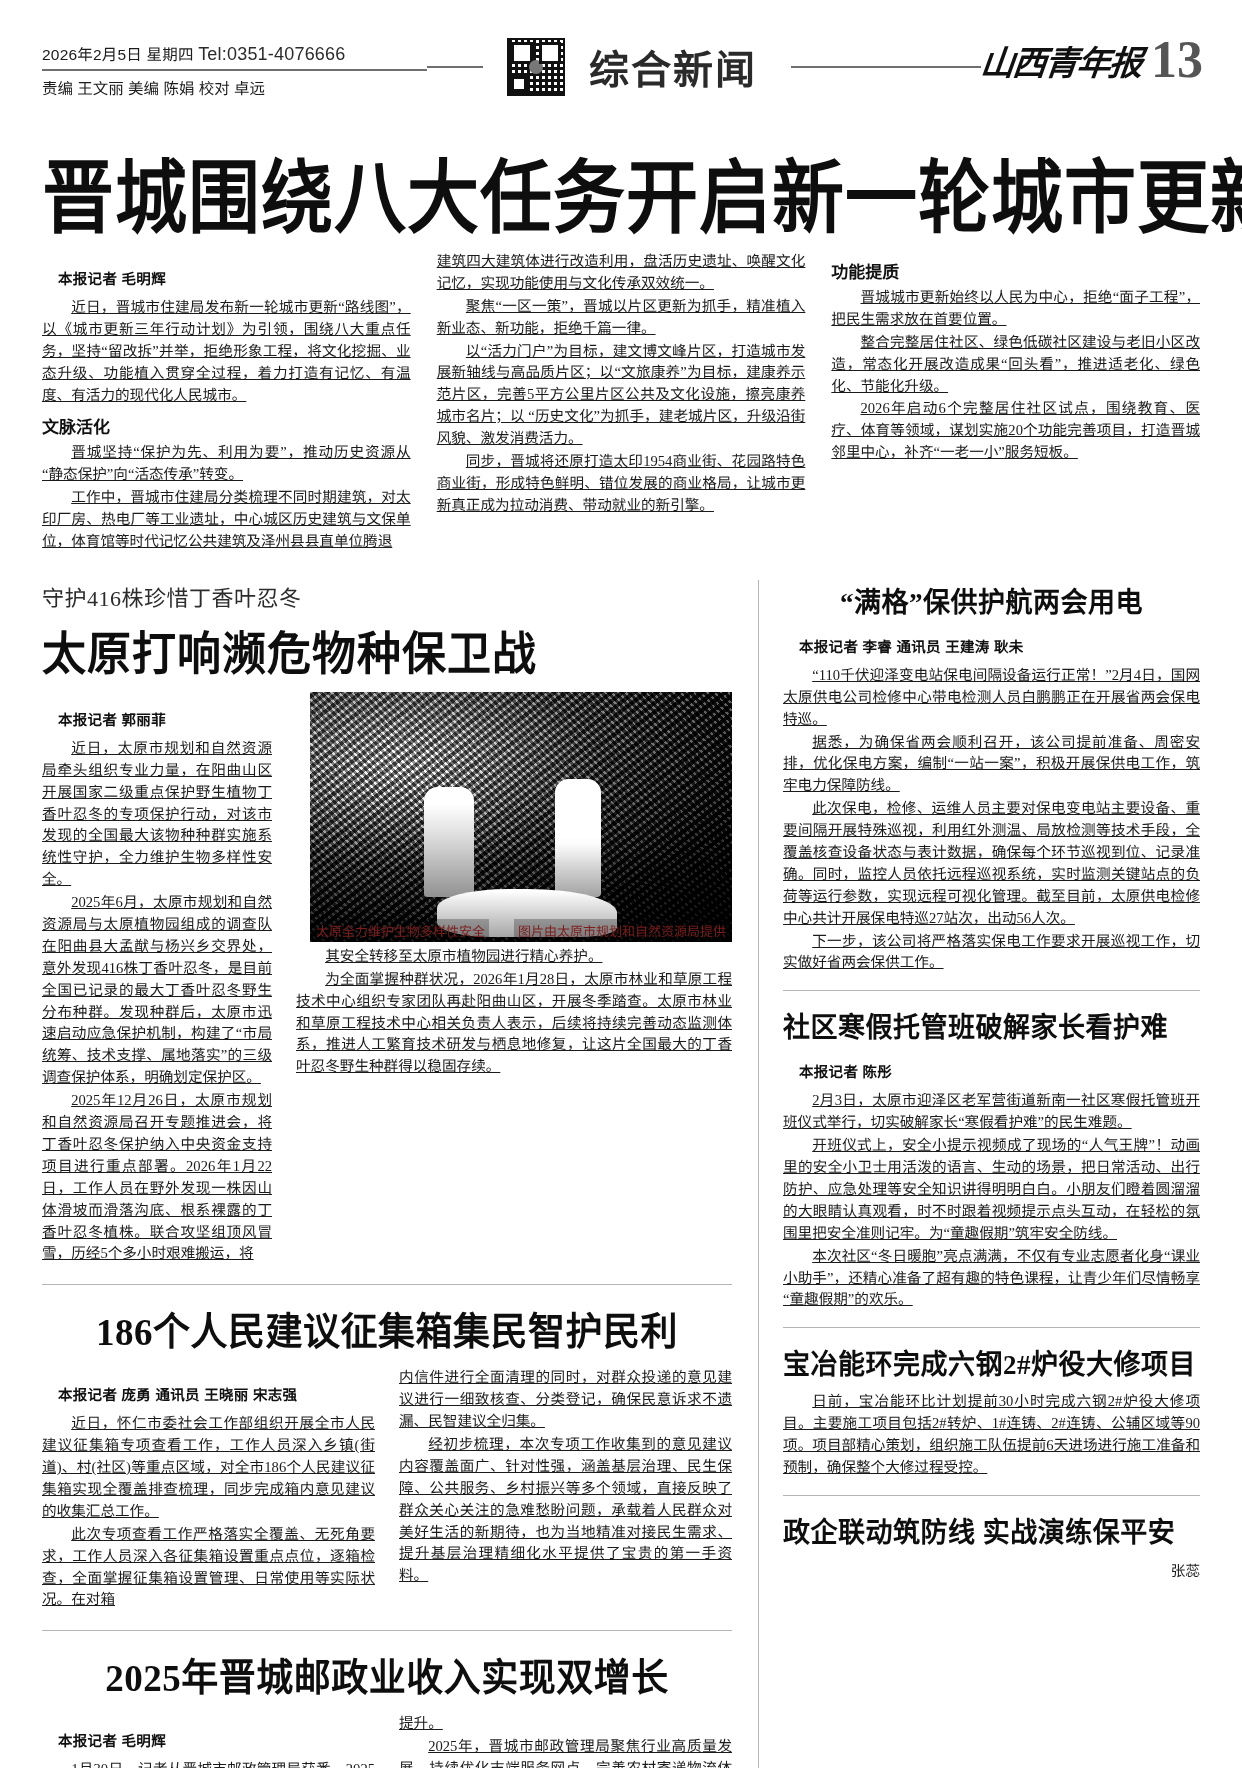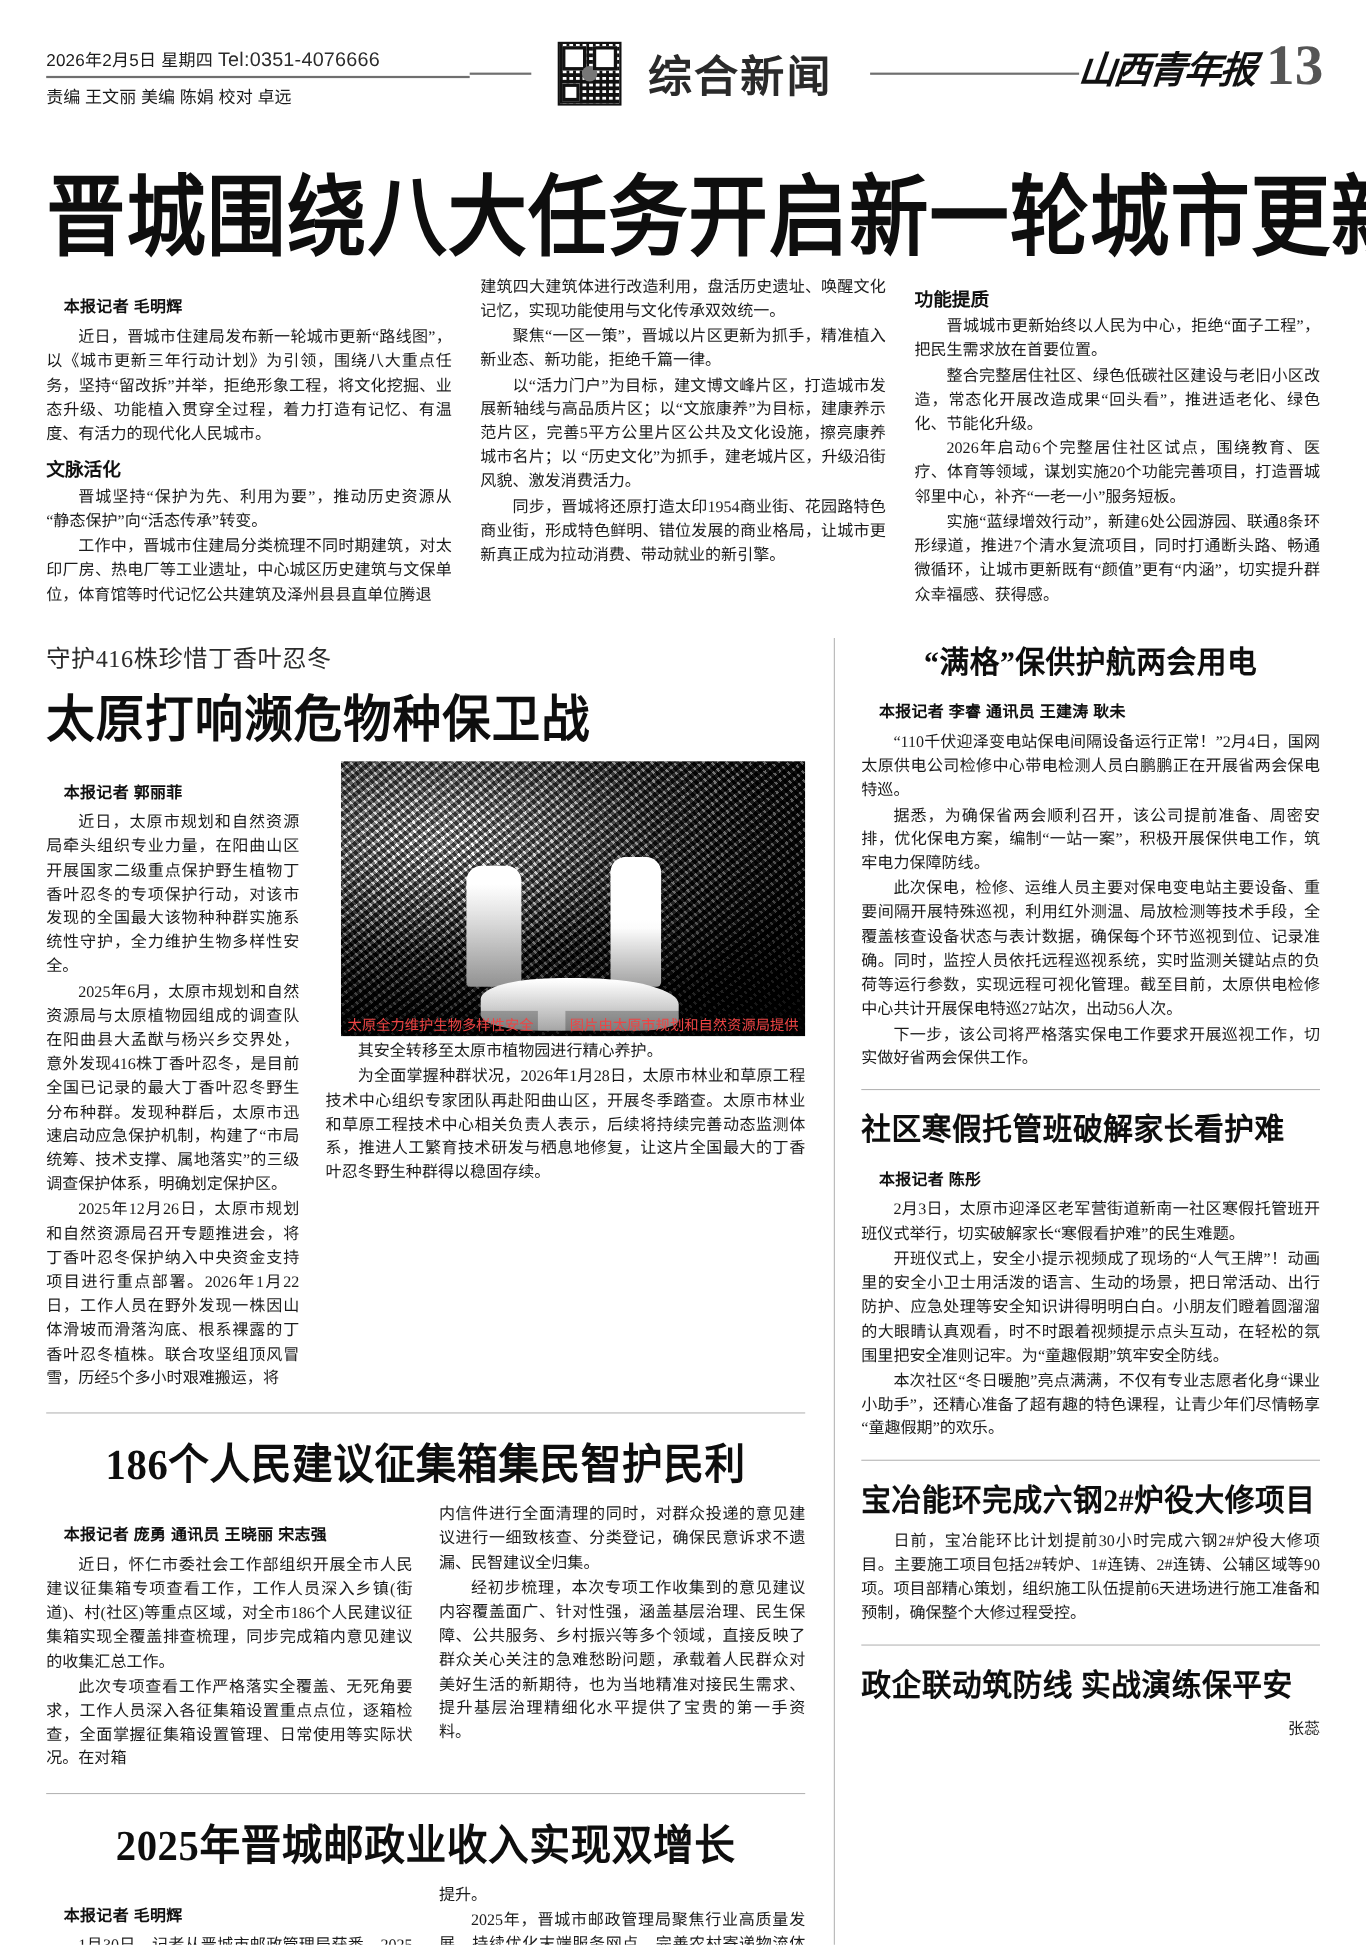--- a/index.html
+++ b/index.html
@@ -134,20 +134,21 @@
     margin: 7px 0 4px 0; color:#111;
   }
   p.body {
     font-size: 14.6px;
     line-height: 1.5;
     text-indent: 2em;
     margin: 0 0 1px 0;
     text-align: justify;
     text-justify: inter-ideograph;
     color:#1b1b1b;
+    text-decoration:underline;
   }
   p.body.noind { text-indent: 0; }
 
   
   .lower {
     display: grid;
     grid-template-columns: 690px 1fr;
     column-gap: 26px;
     margin-top: 26px;
   }
@@ -211,21 +212,21 @@
   }
   .photo .fig1 { left:27%; width:50px; height:110px; }
   .photo .fig2 { left:58%; width:46px; height:118px; background: linear-gradient(#fbfbfb,#e3e3e3 55%,#9a9a9a); }
   .photo .rock {
     position:absolute; bottom:2%; left:30%;
     width:180px; height:48px; border-radius:40% 50% 20% 30%;
     background: linear-gradient(#e8e8e8,#9e9e9e);
   }
   .cap-left, .cap-right {
     position:absolute; bottom:0;
-    color:#ef4444; font-family:"Liberation Sans", sans-serif;
+    color:#7f1d1d; font-family:"Liberation Sans", sans-serif;
     font-size:13px; padding:2px 4px;
     background: rgba(0,0,0,.25);
     white-space:nowrap;
   }
   .cap-left { left:2px; }
   .cap-right { right:2px; }
 
   .sep-line { border:0; border-top:1px solid #b5b5b5; margin:18px 0 16px 0; }
   .sep-line-r { border:0; border-top:1px solid #b5b5b5; margin:16px 0 14px 0; }
 
@@ -282,21 +283,20 @@
       <p class="body">聚焦“一区一策”，晋城以片区更新为抓手，精准植入新业态、新功能，拒绝千篇一律。</p>
       <p class="body">以“活力门户”为目标，建文博文峰片区，打造城市发展新轴线与高品质片区；以“文旅康养”为目标，建康养示范片区，完善5平方公里片区公共及文化设施，擦亮康养城市名片；以 “历史文化”为抓手，建老城片区，升级沿街风貌、激发消费活力。</p>
       <p class="body">同步，晋城将还原打造太印1954商业街、花园路特色商业街，形成特色鲜明、错位发展的商业格局，让城市更新真正成为拉动消费、带动就业的新引擎。</p>
     </div>
 
     <div>
       <div class="subhead">功能提质</div>
       <p class="body">晋城城市更新始终以人民为中心，拒绝“面子工程”，把民生需求放在首要位置。</p>
       <p class="body">整合完整居住社区、绿色低碳社区建设与老旧小区改造，常态化开展改造成果“回头看”，推进适老化、绿色化、节能化升级。</p>
       <p class="body">2026年启动6个完整居住社区试点，围绕教育、医疗、体育等领域，谋划实施20个功能完善项目，打造晋城邻里中心，补齐“一老一小”服务短板。</p>
-      <p class="body">实施“蓝绿增效行动”，新建6处公园游园、联通8条环形绿道，推进7个清水复流项目，同时打通断头路、畅通微循环，让城市更新既有“颜值”更有“内涵”，切实提升群众幸福感、获得感。</p>
     </div>
   </div>
 
   <div class="lower">
 
     <div class="left-zone">
 
       <div>
         <div class="kicker">守护416株珍惜丁香叶忍冬</div>
         <h2 class="headline-2">太原打响濒危物种保卫战</h2>

